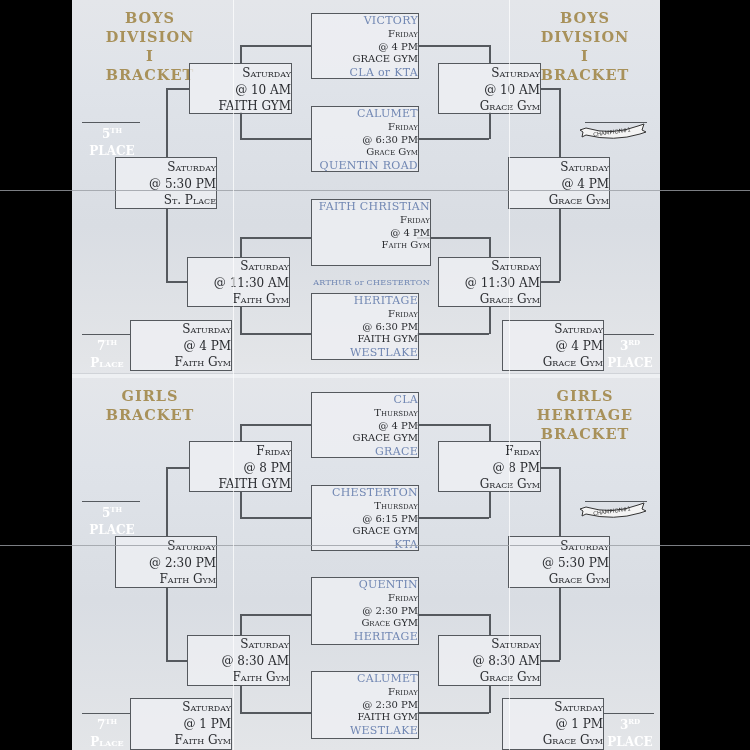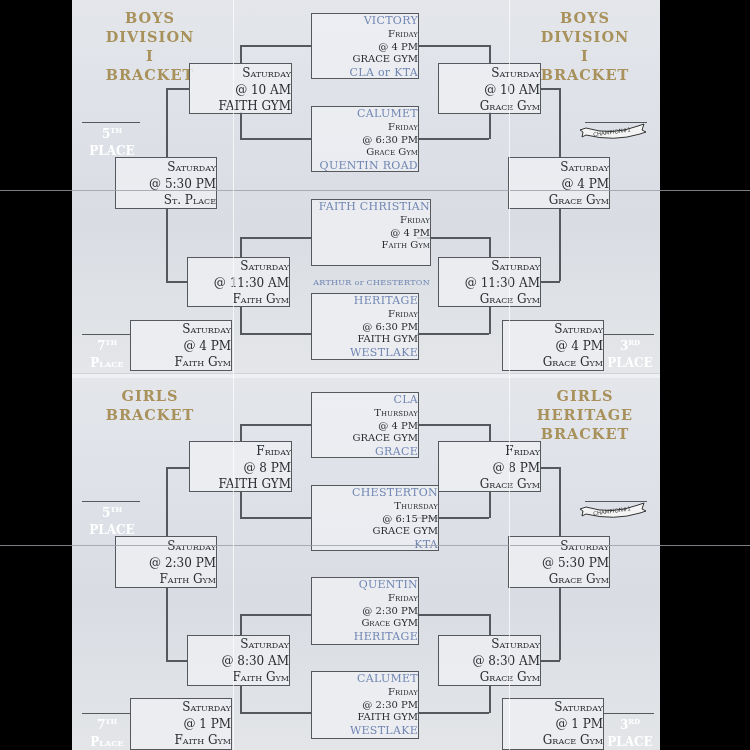--- a/index.html
+++ b/index.html
@@ -199,21 +199,21 @@
   <div class="line h" style="left:417px; top:712px; width:72px;"></div>
   <div class="line v" style="left:489px; top:685px; height:28px;"></div>
 
   <div class="box center" style="left:311px; top:392px; width:108px; height:66px;">
     <span class="l team">CLA</span>
     <span class="l">Thursday</span>
     <span class="l">@ 4 PM</span>
     <span class="l">GRACE GYM</span>
     <span class="l team">GRACE</span>
   </div>
-  <div class="box center" style="left:311px; top:485px; width:128px; height:66px;">
+  <div class="box center" style="left:311px; top:485px; width:108px; height:66px;">
     <span class="l team">CHESTERTON</span>
     <span class="l">Thursday</span>
     <span class="l">@ 6:15 PM</span>
     <span class="l">GRACE GYM</span>
     <span class="l team">KTA</span>
   </div>
   <div class="box center" style="left:311px; top:577px; width:108px; height:68px;">
     <span class="l team">QUENTIN</span>
     <span class="l">Friday</span>
     <span class="l">@ 2:30 PM</span>

